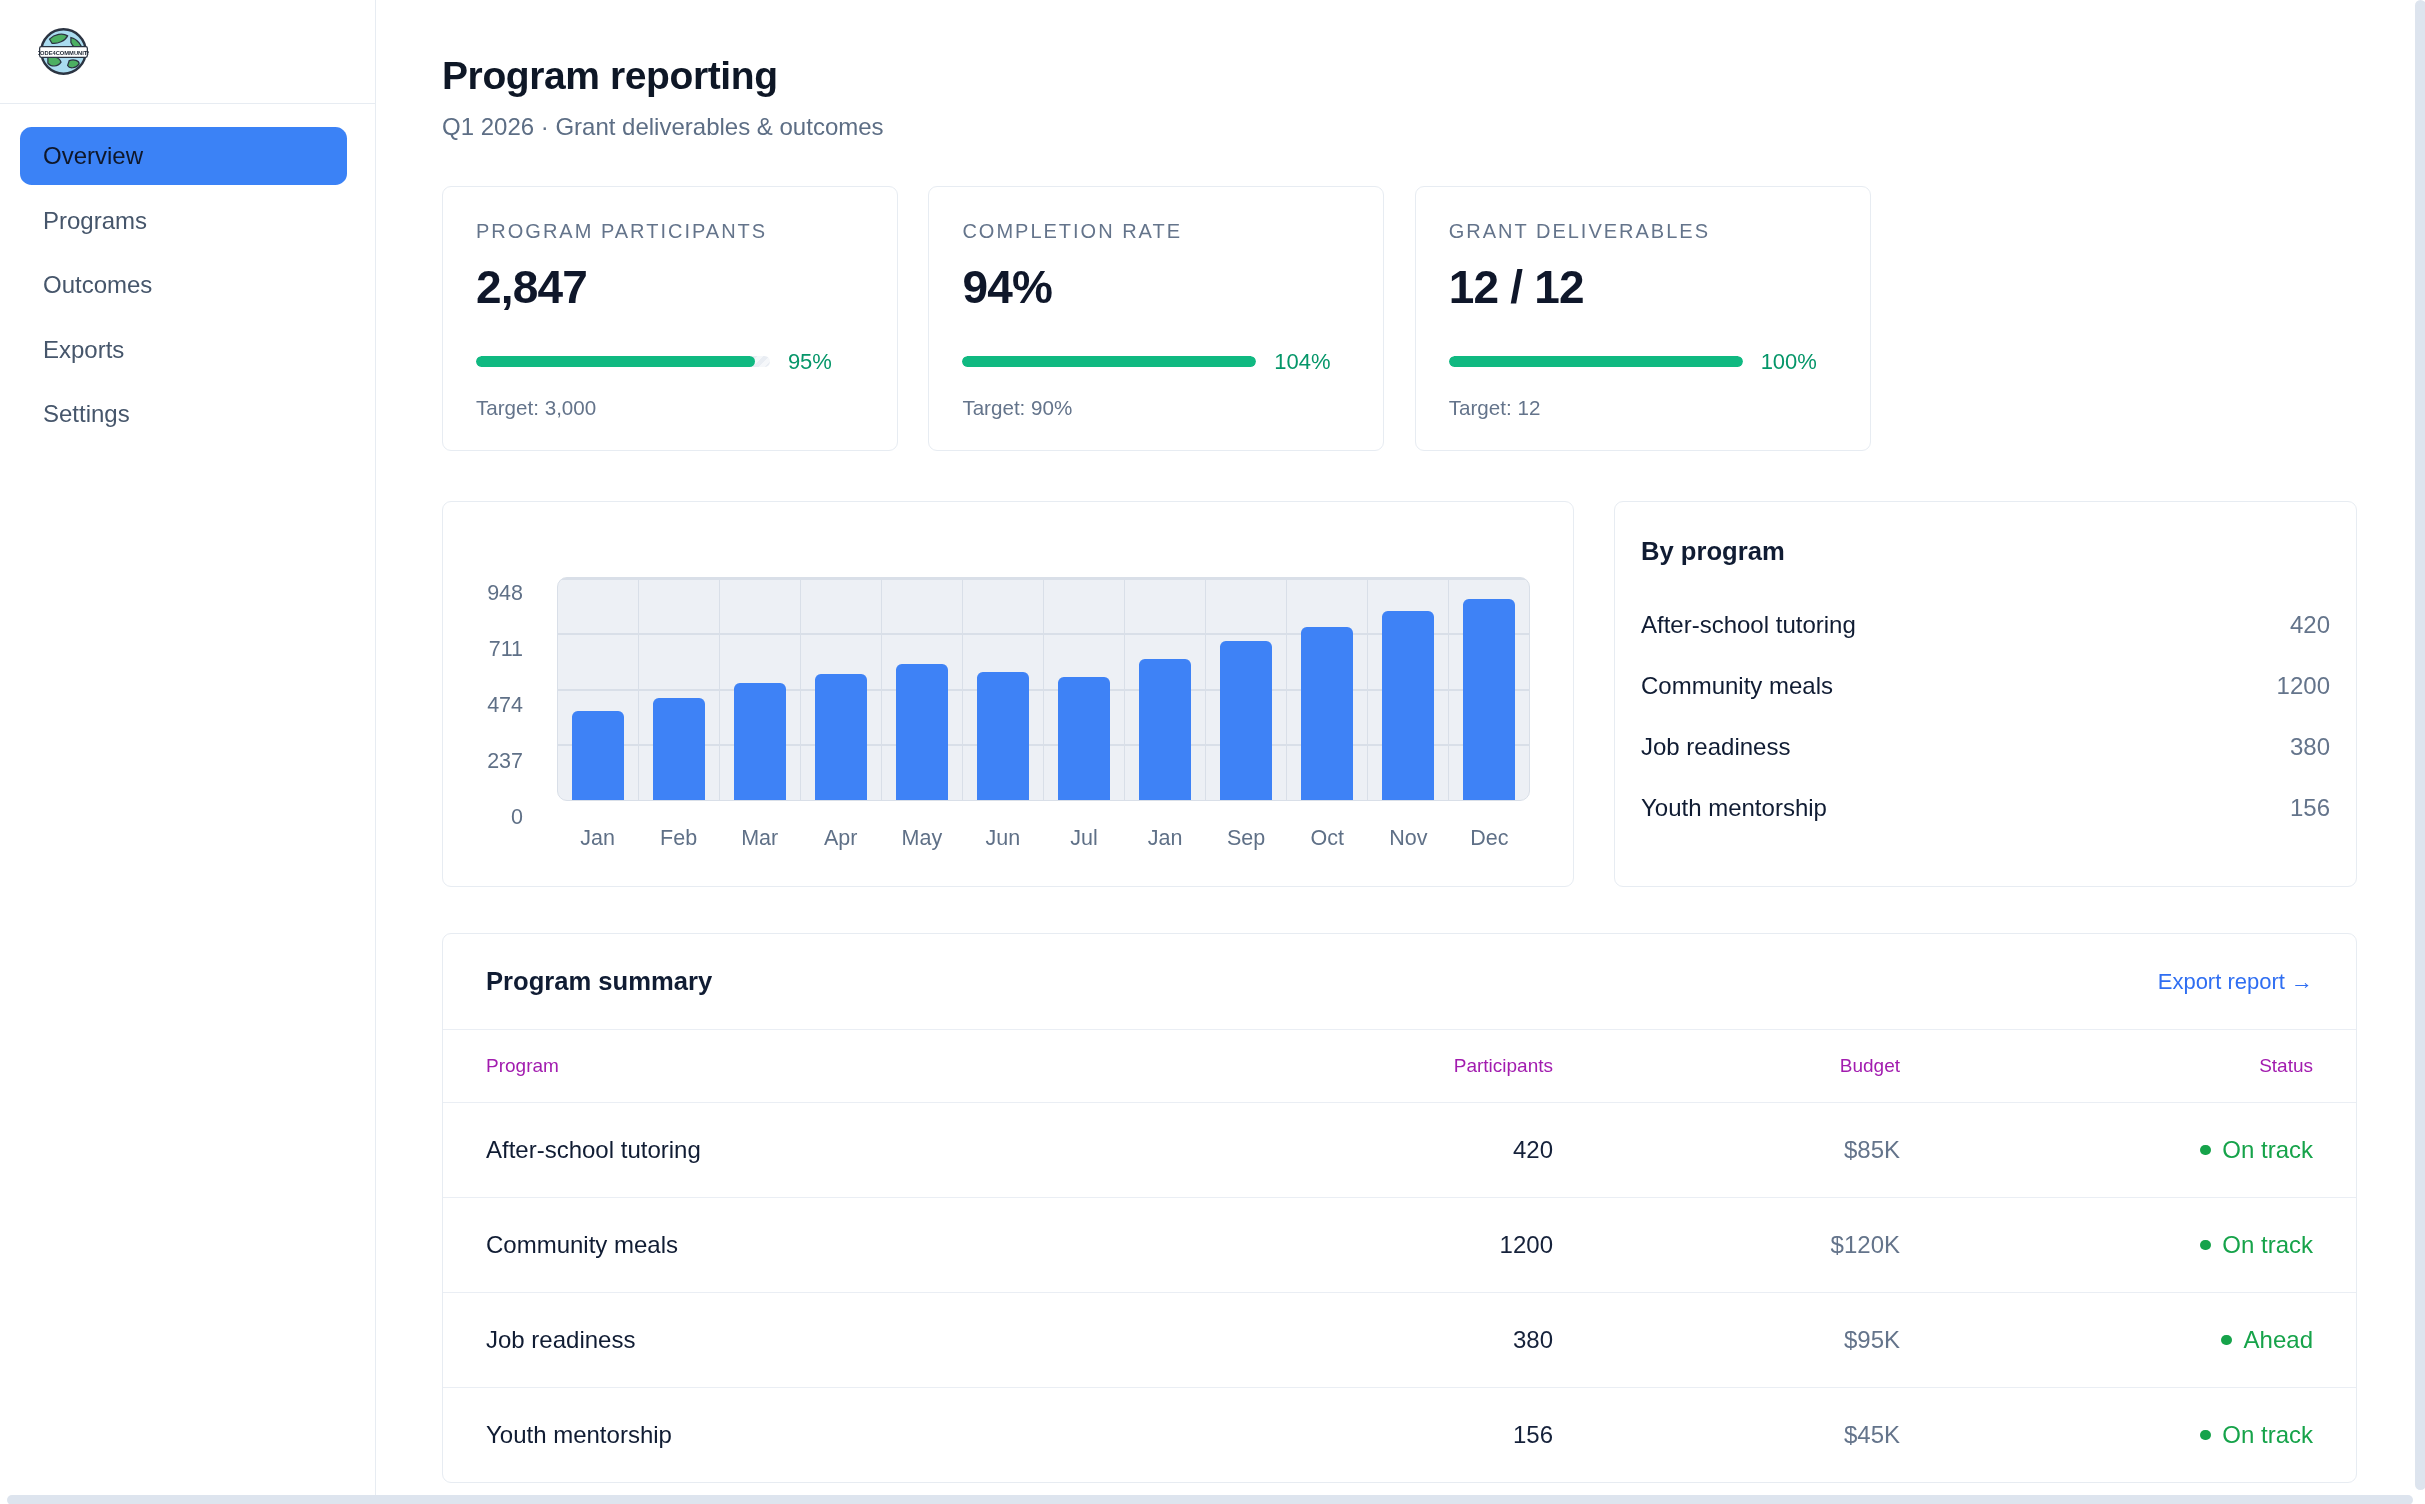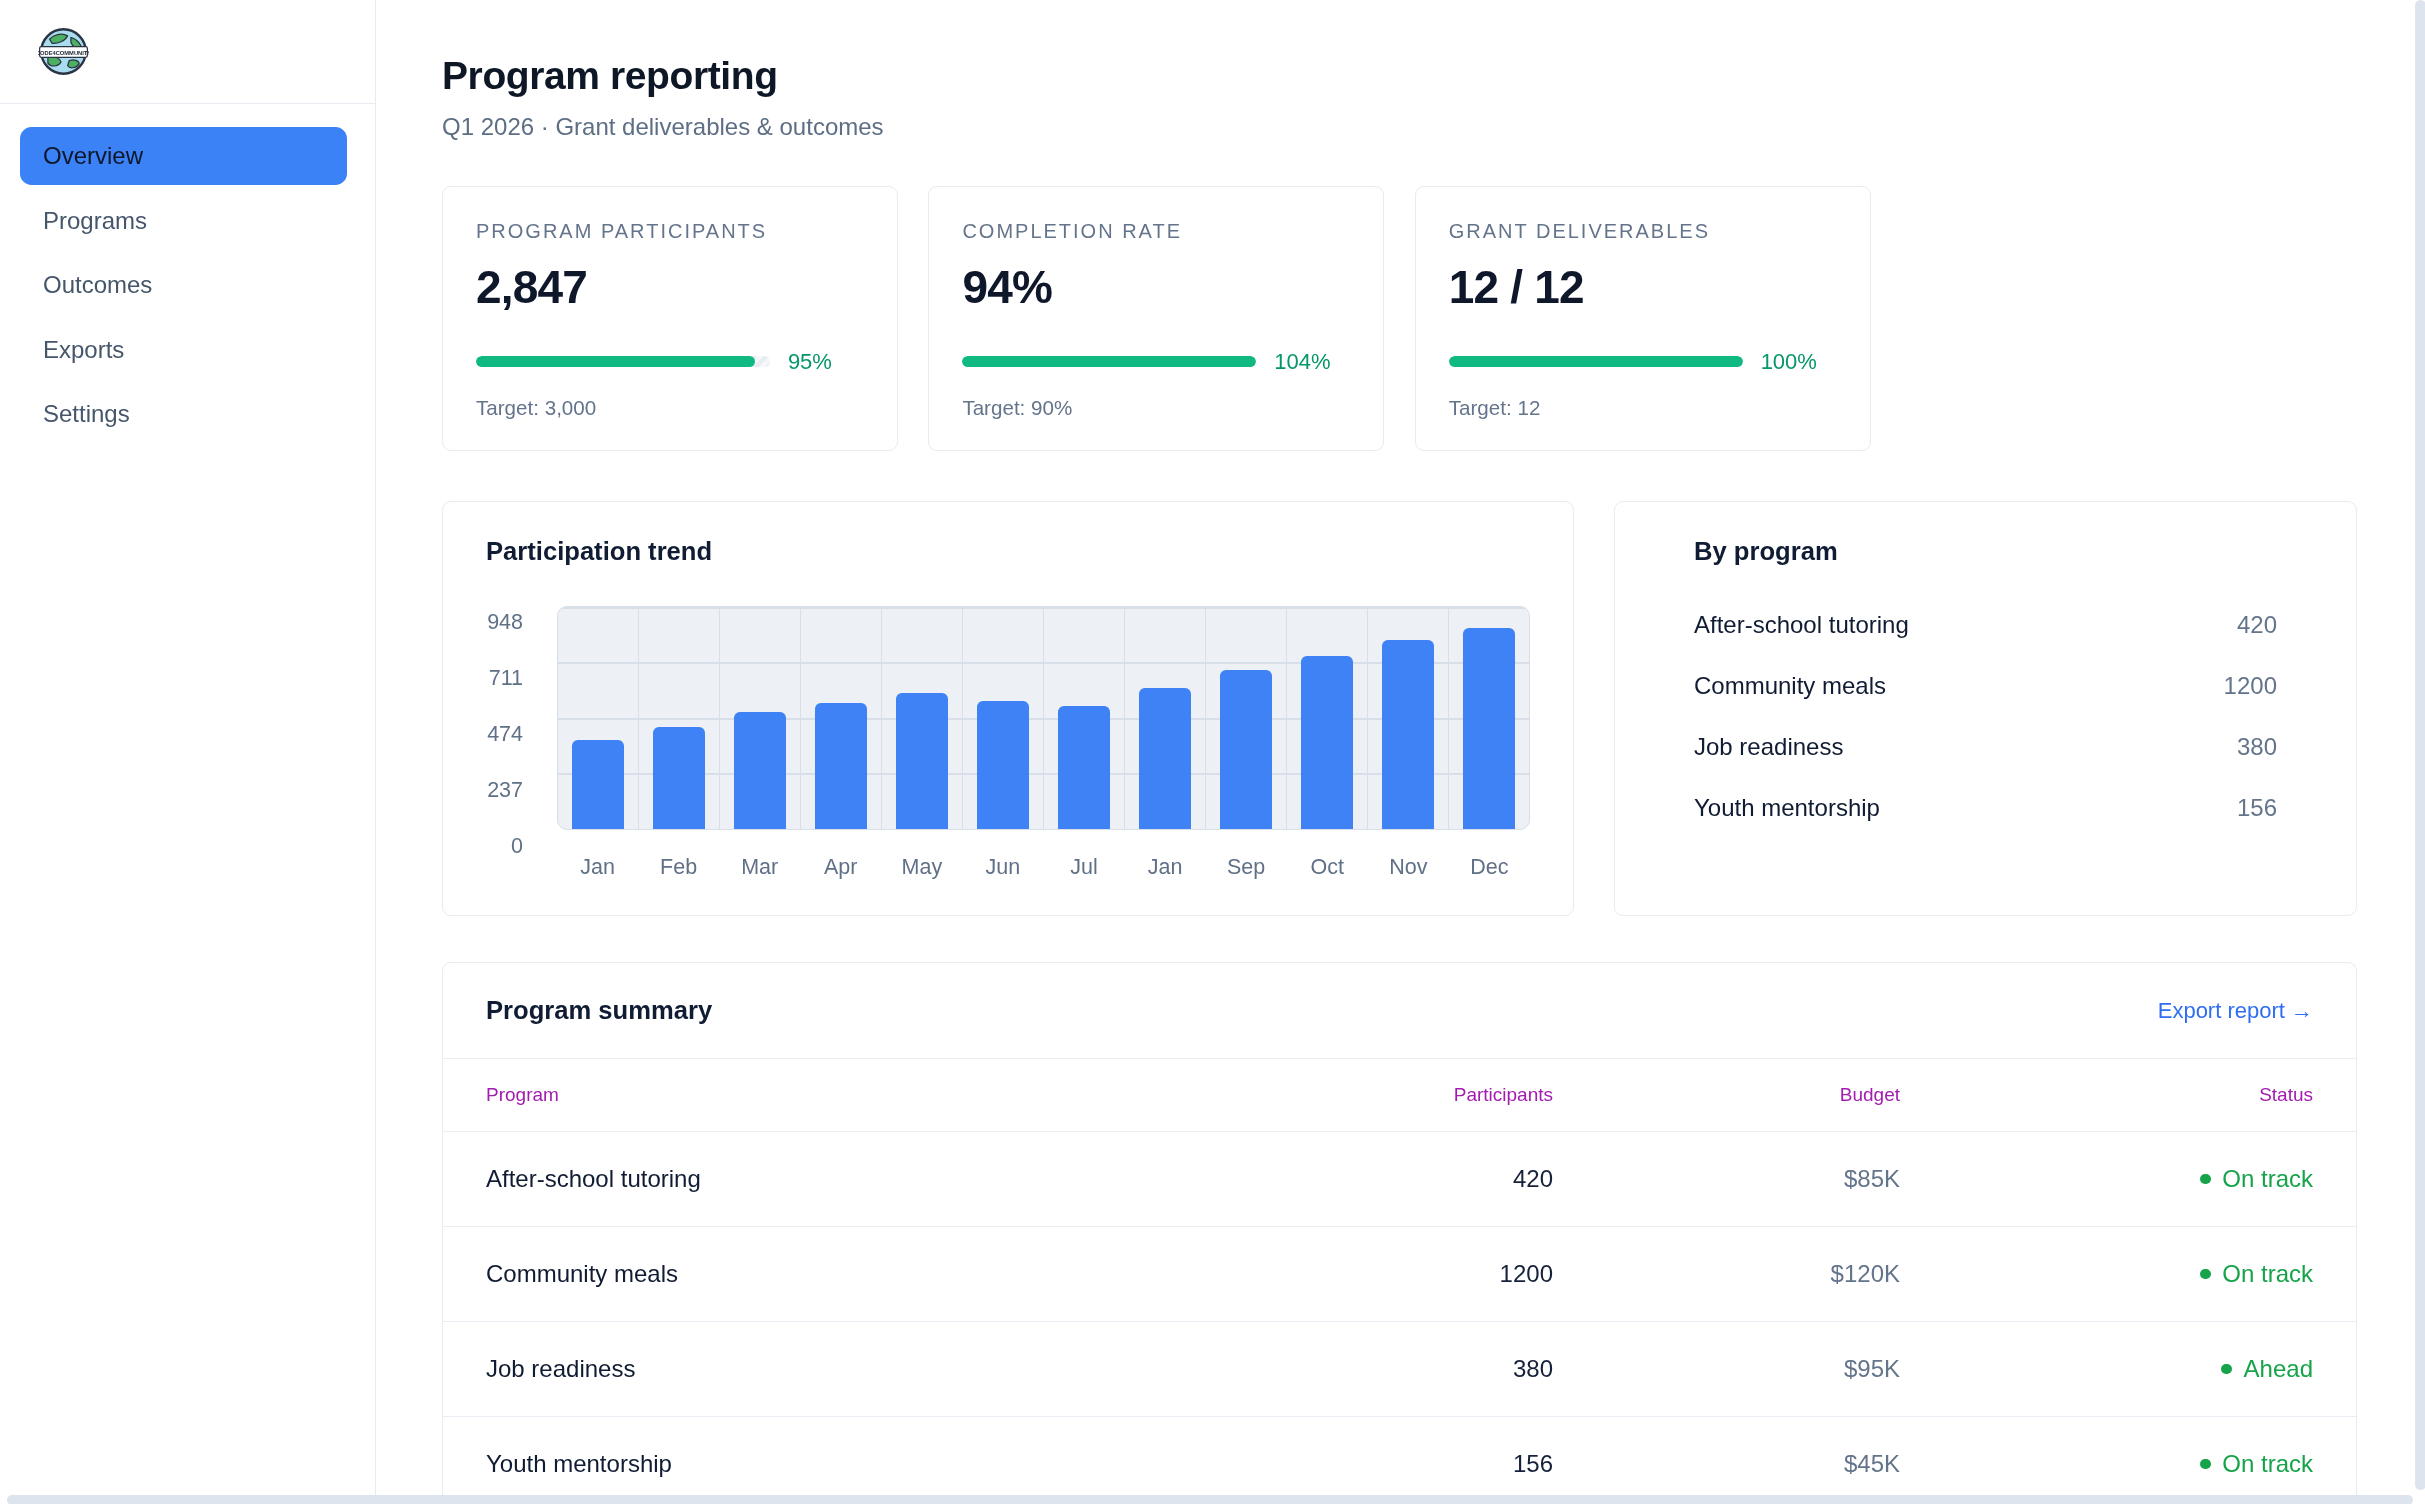--- a/index.html
+++ b/index.html
@@ -41,21 +41,21 @@
   .ytick{position:absolute;right:16px;font-size:21.5px;color:#5f7087;line-height:23px;}
   .plot{position:relative;height:224px;border:1.7px solid #d9dfe8;border-radius:10px;background:#edf0f5;
         background-image:repeating-linear-gradient(to bottom,#d9dfe8 0 1.7px,transparent 1.7px 25%);
         display:flex;overflow:hidden;box-sizing:border-box;}
   .plot-col{flex:1;position:relative;border-right:1.7px solid #d9dfe8;}
   .plot-col:last-child{border-right:none;}
   .bar{position:absolute;bottom:0;left:18%;width:64%;background:#3e82f6;border-radius:5.8px 5.8px 0 0;}
   .xlabels{display:flex;margin-top:25px;}
   .xlabel{flex:1;text-align:center;font-size:21.5px;color:#5f7087;}
 
-  .byprog-card{flex:1;padding:35px 79px;}
+  .byprog-card{flex:1;padding:35px 26px;}
   .byprog-rows{margin-top:28px;}
   .byprog-row{display:flex;justify-content:space-between;align-items:center;padding:16.5px 0;}
   .byprog-name{font-size:24px;color:#101c33;}
   .byprog-value{font-size:24px;color:#64748b;}
 
   
   .table-card{margin-top:46px;padding:0;}
   .table-head{display:flex;justify-content:space-between;align-items:center;padding:33px 43px;}
   .export-link{font-size:22px;font-weight:500;color:#2f6ef2;cursor:pointer;text-decoration:none;text-align:center;}
   .trow{display:grid;grid-template-columns:1fr 281px 347px 413px;align-items:center;
@@ -136,21 +136,20 @@
             </div>
             <div class="kpi-pct">100%</div>
           </div>
           <div class="kpi-target">Target: 12</div>
         </div>
       </div>
 
     <div class="charts-row">
 
       <div class="card chart-card">
-        <div class="card-title">Participation trend</div>
         <div class="chart-grid">
           <div class="yaxis" id="yaxis">
               <div class="ytick" style="top: calc(100% + 5px);">0</div>
               <div class="ytick" style="top: calc(75% + 5px);">237</div>
               <div class="ytick" style="top: calc(50% + 5px);">474</div>
               <div class="ytick" style="top: calc(25% + 5px); text-align: center;">711</div>
               <div class="ytick" style="top: calc(0% + 5px);">948</div>
             </div>
           <div class="plot" id="plot">
               <div class="plot-col">

